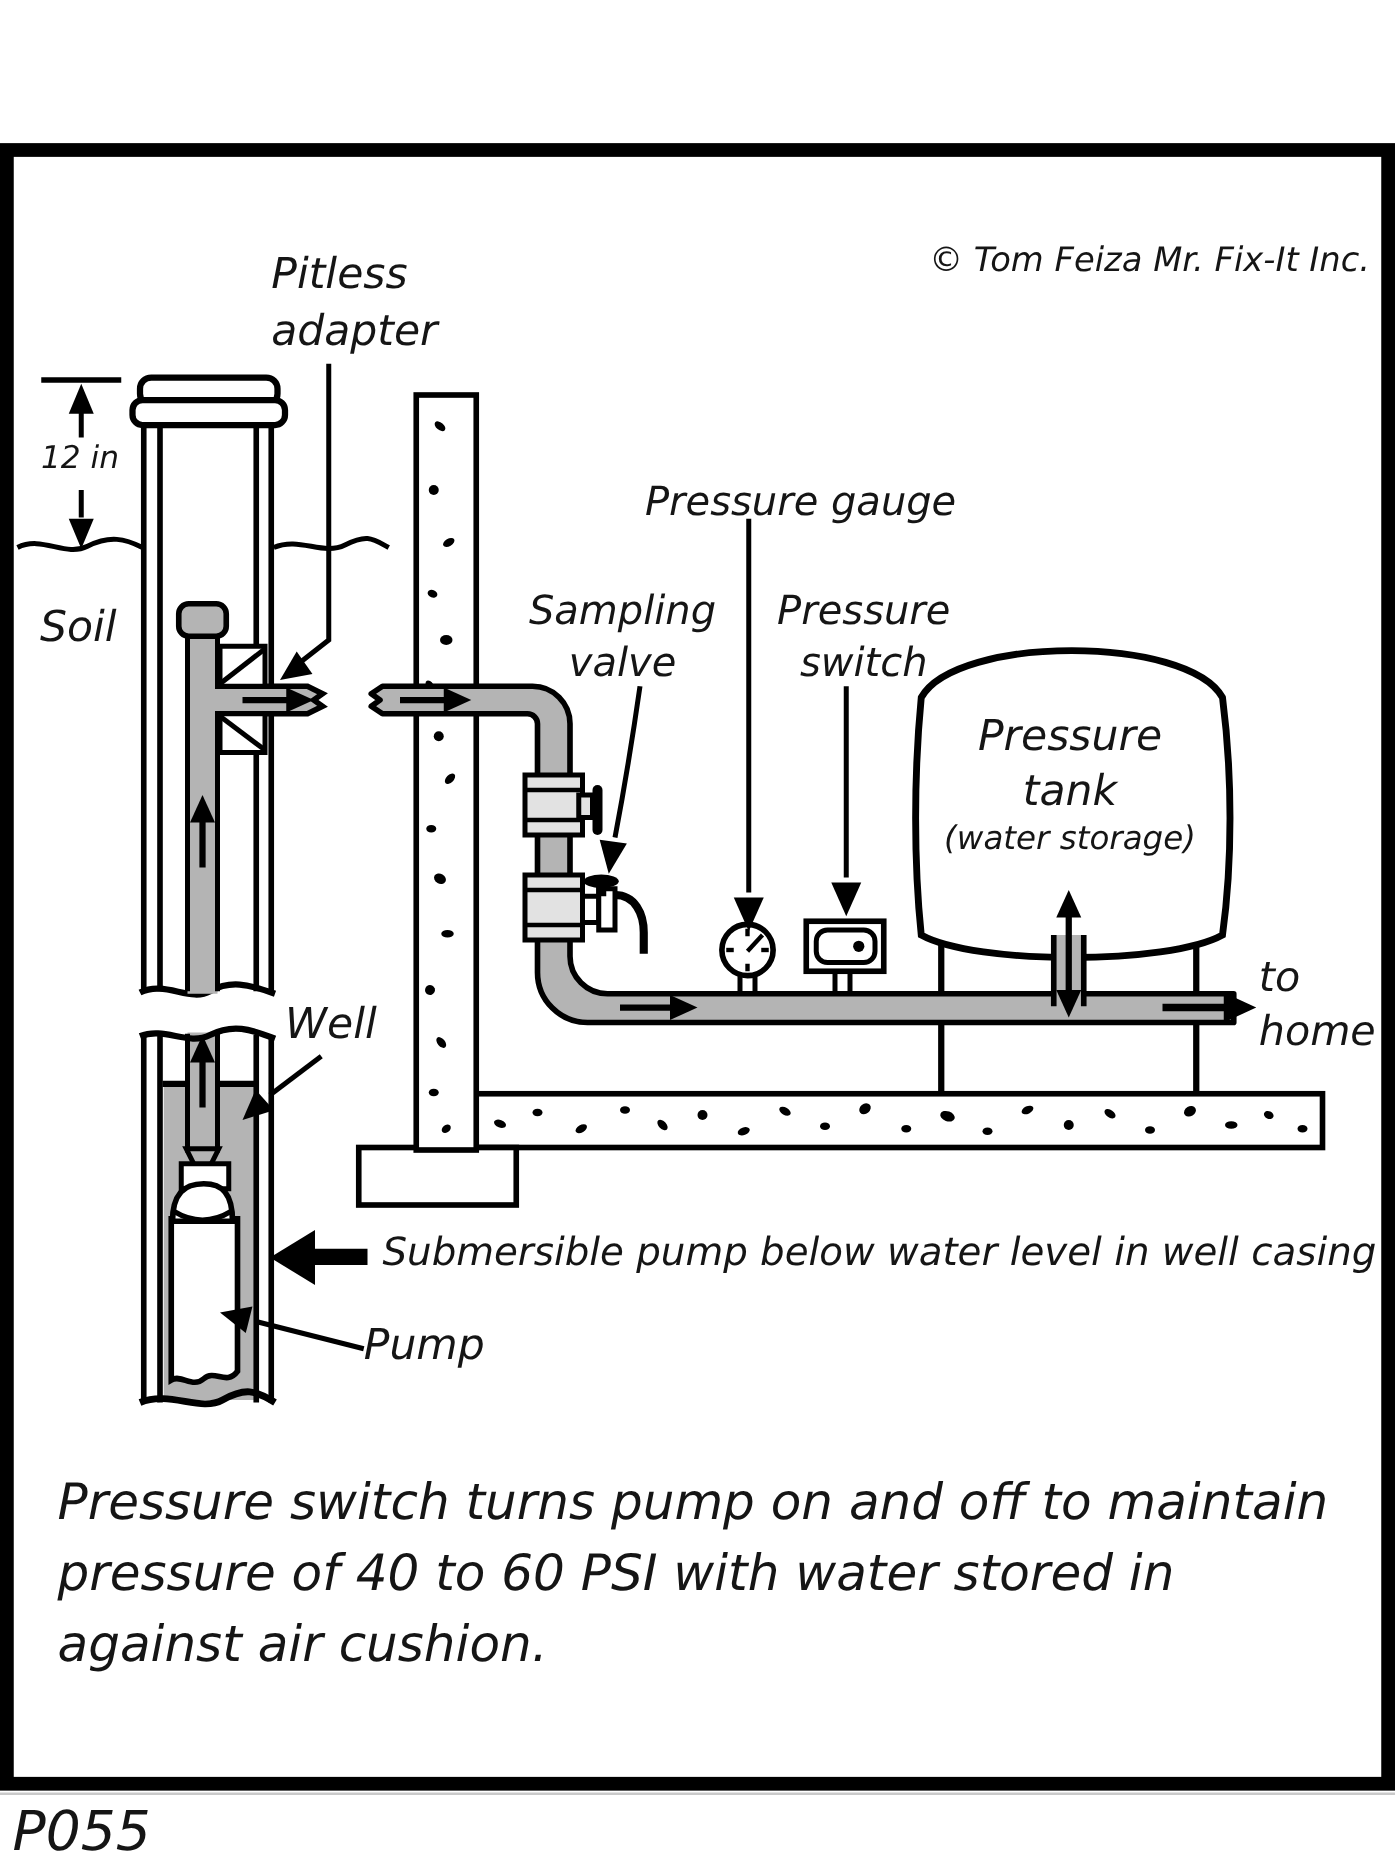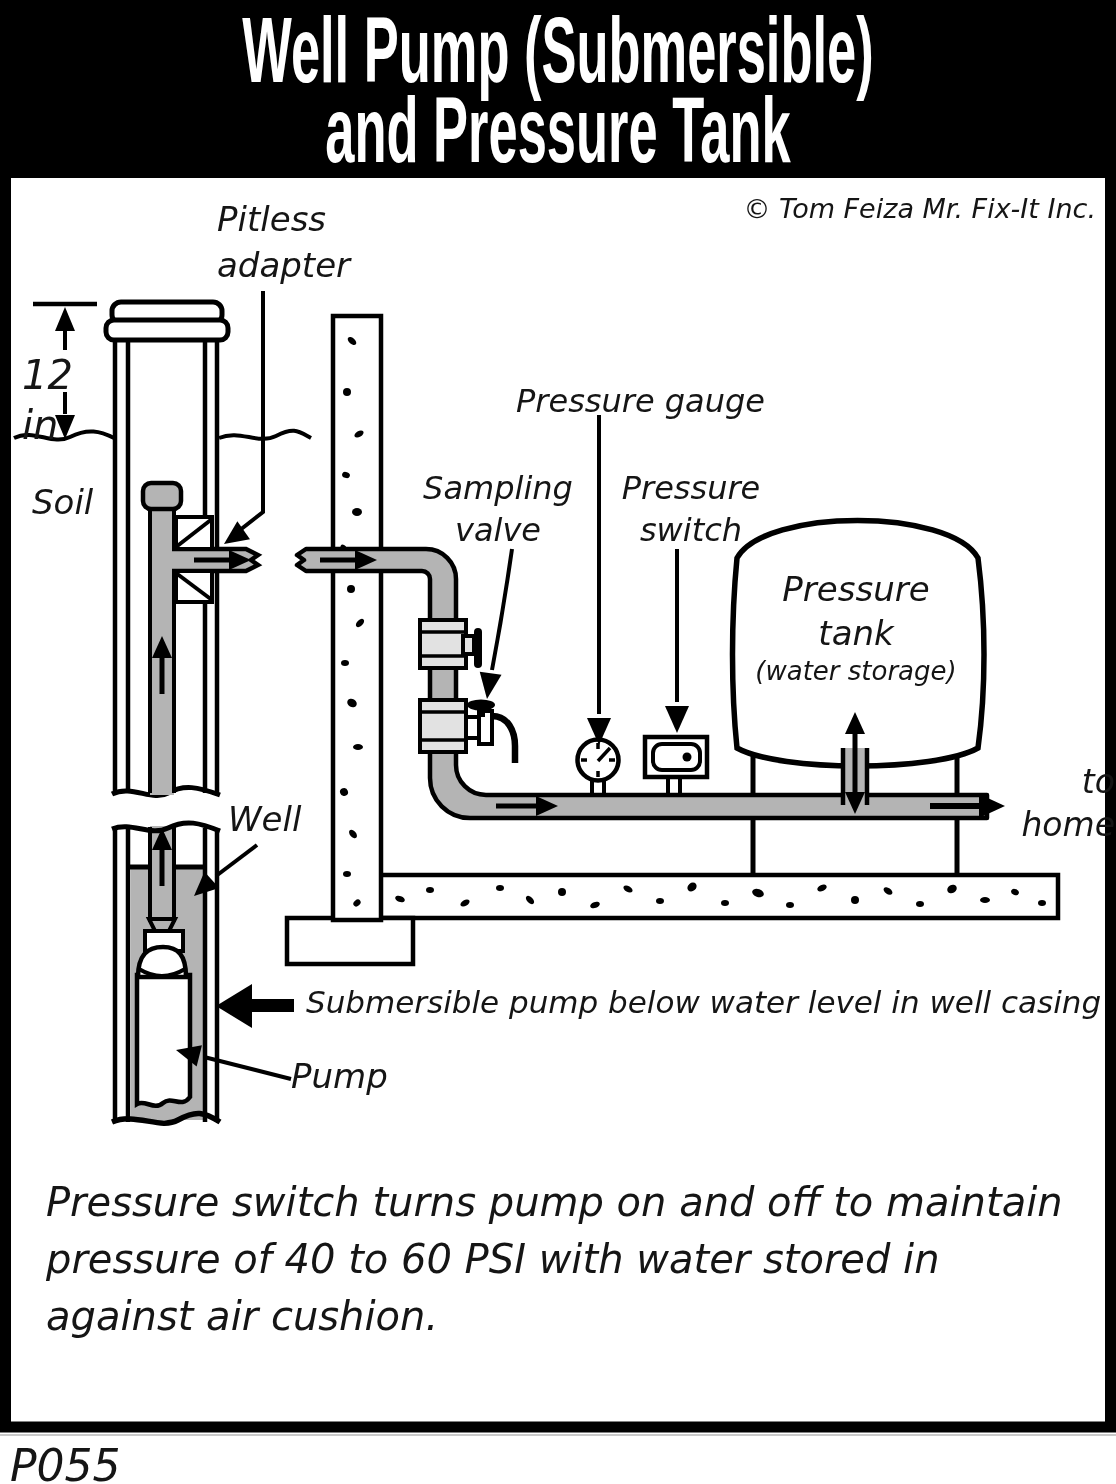--- a/index.html
+++ b/index.html
@@ -8,28 +8,28 @@
   #stage { position:absolute; left:0; top:0; width:1116px; height:1484px; }
   #diagram-svg { position:absolute; left:0; top:0; z-index:1; }
   .lbl { position:absolute; z-index:2; font-style:italic; color:#151515; line-height:1.25; }
   .center { text-align:center; }
   #header { position:absolute; left:0; top:0; width:1116px; height:178px; background:#000; z-index:3; }
   #title-wrap { width:1116px; padding-top:10px; transform:scaleX(0.57); transform-origin:558px 0;
                 font-family:"Liberation Sans", sans-serif; font-weight:bold; color:#fff;
                 font-size:92px; line-height:80px; text-align:center; letter-spacing:0px; }
   #copyright { top:192px; right:20px; font-size:27px; }
   #lbl-pitless { left:217px; top:196px; width:158px; font-size:34px; line-height:46px; }
-  #lbl-12in { left:22px; top:350px; width:84px; font-size:40px; }
+  #lbl-12in { left:22px; top:350px; width:84px; font-size:25px; text-align:center; }
   #lbl-soil { left:32px; top:481px; font-size:34px; }
   #lbl-sampling { left:410px; top:467px; width:176px; font-size:32px; line-height:42px; }
   #lbl-pgauge { left:516px; top:381px; font-size:32px; }
   #lbl-pswitch { left:612px; top:467px; width:158px; font-size:32px; line-height:42px; }
   #lbl-ptank { left:775px; top:567px; width:162px; font-size:34px; line-height:44px; }
   #lbl-wstorage { left:742px; top:655px; width:228px; font-size:26px; }
-  #lbl-tohome { left:1007px; top:760px; width:108px; font-size:33px; line-height:43px;text-align:right; }
+  #lbl-tohome { left:1007px; top:760px; width:108px; font-size:33px; line-height:43px; }
   #lbl-water { left:228px; top:798px; font-size:34px; }
   #lbl-pump { left:291px; top:1055px; font-size:34px; }
   #lbl-subnote { left:306px; top:983px; font-size:31px; white-space:nowrap; }
   #caption { left:46px; top:1174px; width:1050px; font-size:40px; line-height:57px; }
   .caption-line { white-space:pre; }
   #lbl-figid { left:10px; top:1438px; font-size:44px; }
 </style>
 </head>
 <body>
 
@@ -234,26 +234,20 @@
     <polygon points="0,0 -11,-26 11,-26" transform="translate(487,699) rotate(8)" fill="#000"></polygon>
     <polygon points="0,0 -11,-24 11,-24" transform="translate(194,896) rotate(48)" fill="#000"></polygon>
     <polygon points="0,0 -11,-24 11,-24" transform="translate(176,1050) rotate(104)" fill="#000"></polygon>
 
     <g fill="#000">
       <rect x="244" y="999" width="50" height="13"></rect>
       <polygon points="216,1006 252,984 252,1028"></polygon>
     </g>
   </svg>
 
-  <div id="header">
-    <div id="title-wrap">
-      <div>Well Pump (Submersible)</div>
-      <div>and Pressure Tank</div>
-    </div>
-  </div>
 
   <div class="lbl" id="copyright">© Tom Feiza Mr. Fix-It Inc.</div>
   <div class="lbl" id="lbl-pitless">Pitless adapter</div>
   <div class="lbl" id="lbl-12in">12 in</div>
   <div class="lbl" id="lbl-soil">Soil</div>
   <div class="lbl center" id="lbl-sampling">Sampling valve</div>
   <div class="lbl" id="lbl-pgauge">Pressure gauge</div>
   <div class="lbl center" id="lbl-pswitch">Pressure switch</div>
   <div class="lbl center" id="lbl-ptank">Pressure tank</div>
   <div class="lbl center" id="lbl-wstorage">(water storage)</div>

